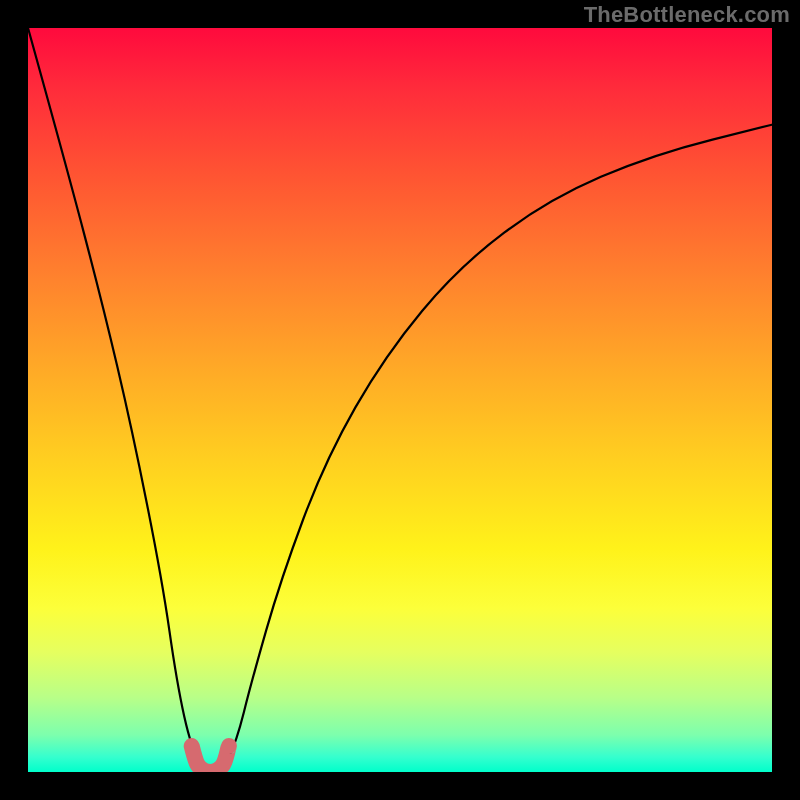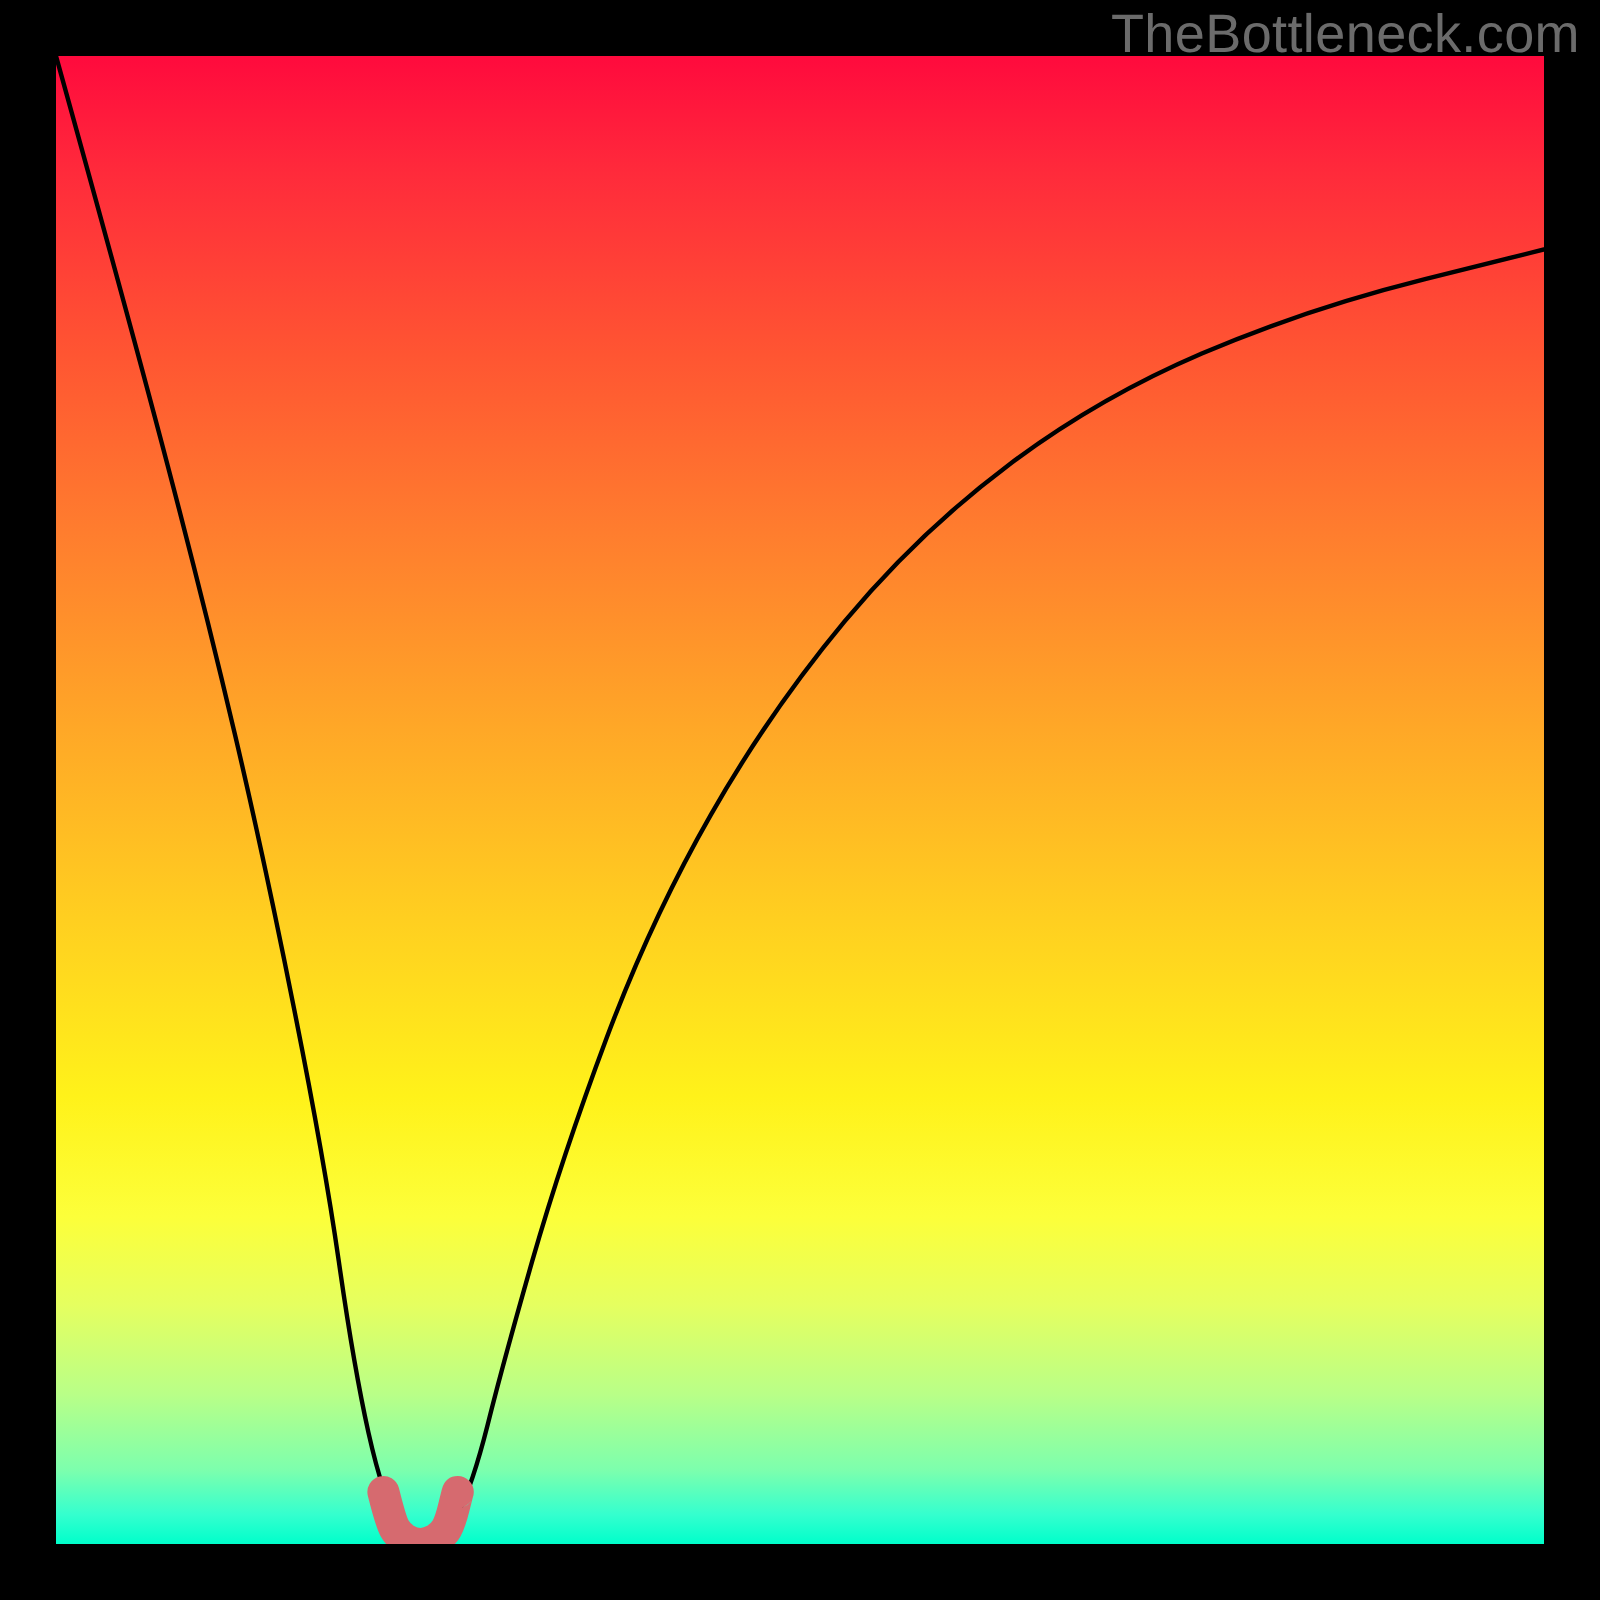--- a/index.html
+++ b/index.html
@@ -38,22 +38,22 @@
       #b8ff88 90%,
       #7dffad 95%,
       #35ffce 98%,
       #00ffcb 100%
     );
   }
   .watermark {
     position: absolute;
     top: 2px;
     right: 10px;
-    font-size: 27px;
-    font-weight: 400;
+    font-size: 22px;
+    font-weight: 700;
     color: #6b6b6b;
     letter-spacing: 0.2px;
     user-select: none;
   }
   svg.curve {
     position: absolute;
     top: 0;
     left: 0;
     width: 744px;
     height: 744px;

